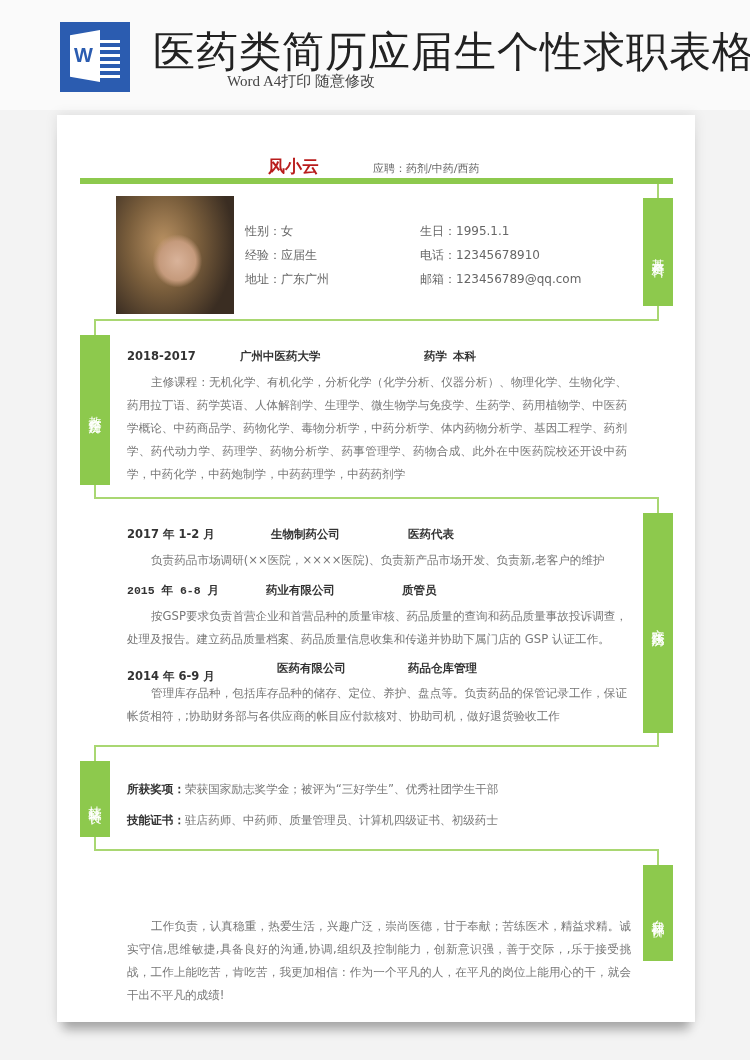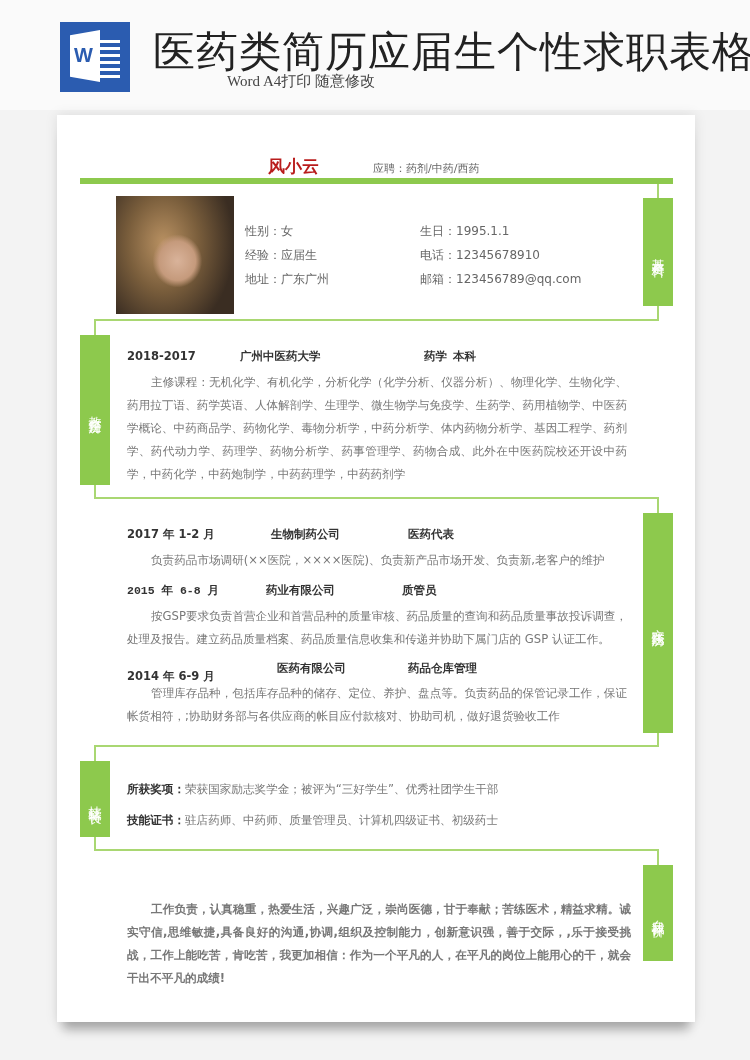--- a/index.html
+++ b/index.html
@@ -164,16 +164,16 @@
     <b>技能证书：</b><span>驻店药师、中药师、质量管理员、计算机四级证书、初级药士</span>
   </div>
   <div class="kv" style="left:70px; top:667px;">
     <b>所获奖项：</b><span>荣获国家励志奖学金；被评为“三好学生”、优秀社团学生干部</span>
   </div>
 
   <div class="vline" style="left:600px; top:734px; height:16px;"></div>
   <div class="tab" style="left:586px; top:750px; height:96px;">
     <span>自我评价</span>
   </div>
-  <div class="para" style="left:70px; top:783px; width:504px;font-weight:bold;">
+  <div class="para" style="left:70px; top:800px; width:504px;">
     <span class="indent"></span><span>工作负责，认真稳重，热爱生活，兴趣广泛，崇尚医德，甘于奉献；苦练医术，精益求精。诚实守信,思维敏捷,具备良好的沟通,协调,组织及控制能力，创新意识强，善于交际，,乐于接受挑战，工作上能吃苦，肯吃苦，我更加相信：作为一个平凡的人，在平凡的岗位上能用心的干，就会干出不平凡的成绩!</span>
   </div>
 </div>
 
 </body></html>

